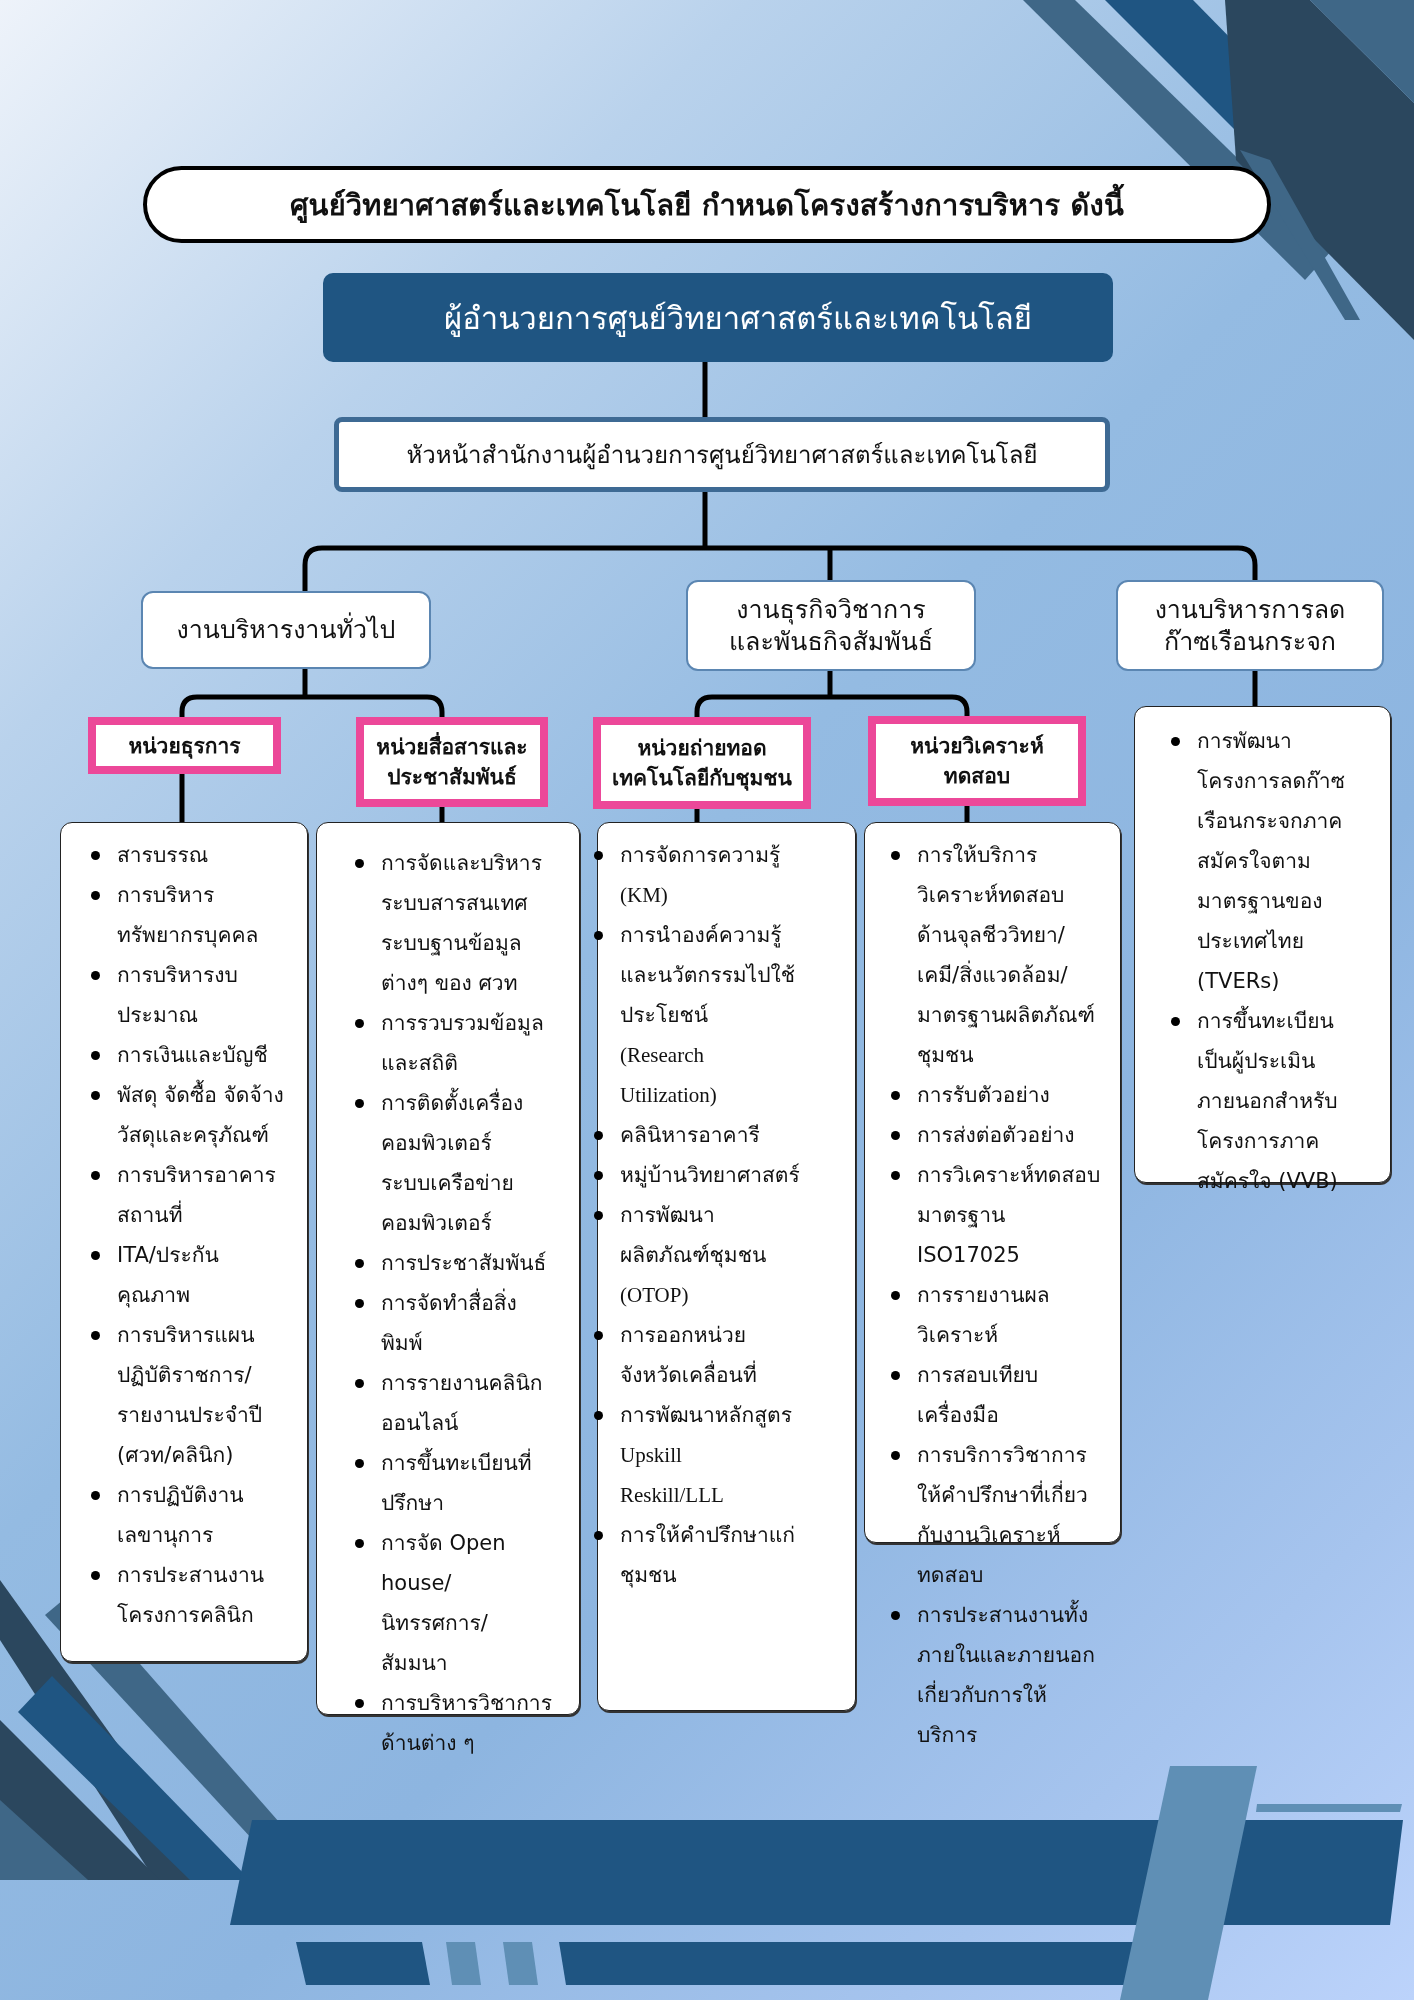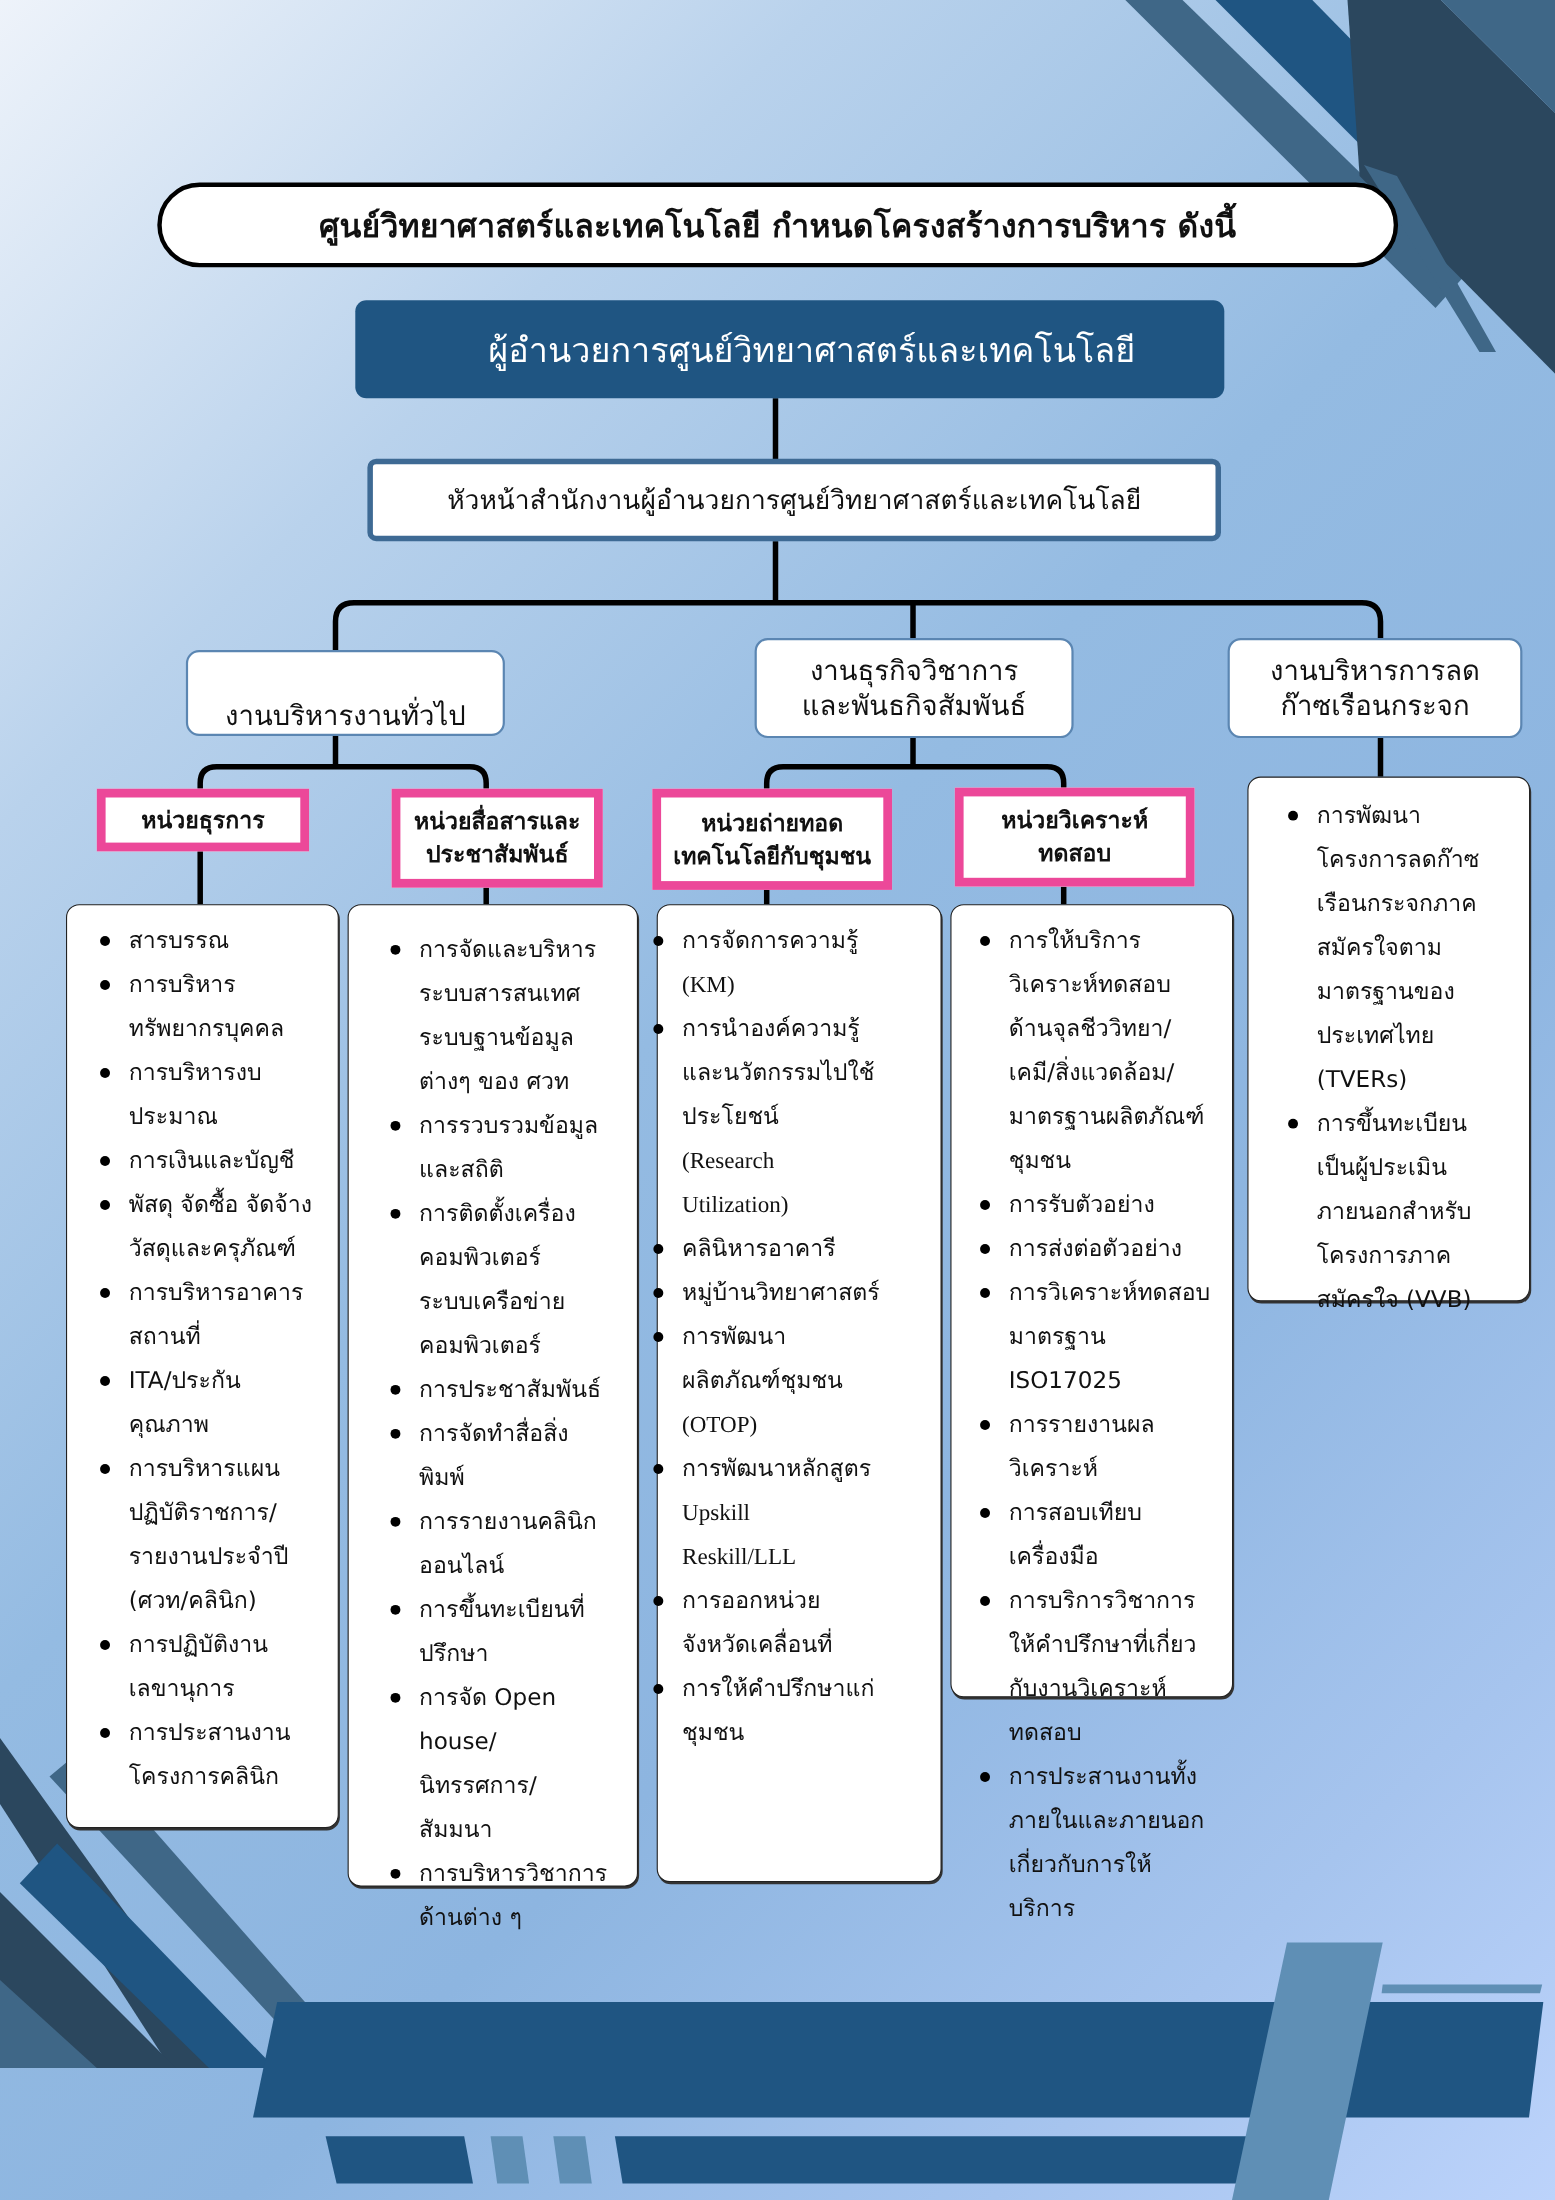--- a/index.html
+++ b/index.html
@@ -92,21 +92,21 @@
   <line x1="697" y1="808" x2="697" y2="822"></line>
   <line x1="967" y1="806" x2="967" y2="822"></line>
 </svg>
 
 <div class="box title-pill">ศูนย์วิทยาศาสตร์และเทคโนโลยี กำหนดโครงสร้างการบริหาร ดังนี้</div>
 
 <div class="box director">ผู้อำนวยการศูนย์วิทยาศาสตร์และเทคโนโลยี</div>
 
 <div class="box head-office">หัวหน้าสำนักงานผู้อำนวยการศูนย์วิทยาศาสตร์และเทคโนโลยี</div>
 
-<div class="box dept" style="left:169px;top:591px;width:290px;height:78px;align-items:flex-end;">
+<div class="box dept" style="left:141px;top:591px;width:290px;height:78px;">
   <div>
     <div>งานบริหารงานทั่วไป</div>
   </div>
 </div>
 
 <div class="box dept" style="left:686px;top:580px;width:290px;height:91px;">
   <div>
     <div>งานธุรกิจวิชาการ</div>
     <div>และพันธกิจสัมพันธ์</div>
   </div>
@@ -273,28 +273,28 @@
         <div>หมู่บ้านวิทยาศาสตร์</div>
       </li>
       <li>
         <span class="bullet"></span>
         <div>การพัฒนา</div>
         <div>ผลิตภัณฑ์ชุมชน</div>
         <div>(OTOP)</div>
       </li>
       <li>
         <span class="bullet"></span>
+        <div>การออกหน่วย</div>
+        <div>จังหวัดเคลื่อนที่</div>
+      </li>
+      <li>
+        <span class="bullet"></span>
         <div>การพัฒนาหลักสูตร</div>
         <div>Upskill</div>
         <div>Reskill/LLL</div>
-      </li>
-      <li>
-        <span class="bullet"></span>
-        <div>การออกหน่วย</div>
-        <div>จังหวัดเคลื่อนที่</div>
       </li>
       <li>
         <span class="bullet"></span>
         <div>การให้คำปรึกษาแก่</div>
         <div>ชุมชน</div>
       </li>
     </ul>
 </div>
 <div class="list-box" style="left:864px;top:822px;width:257px;height:721px;padding:12px 6px 0 52px;">
   <ul id="list-1-1">

